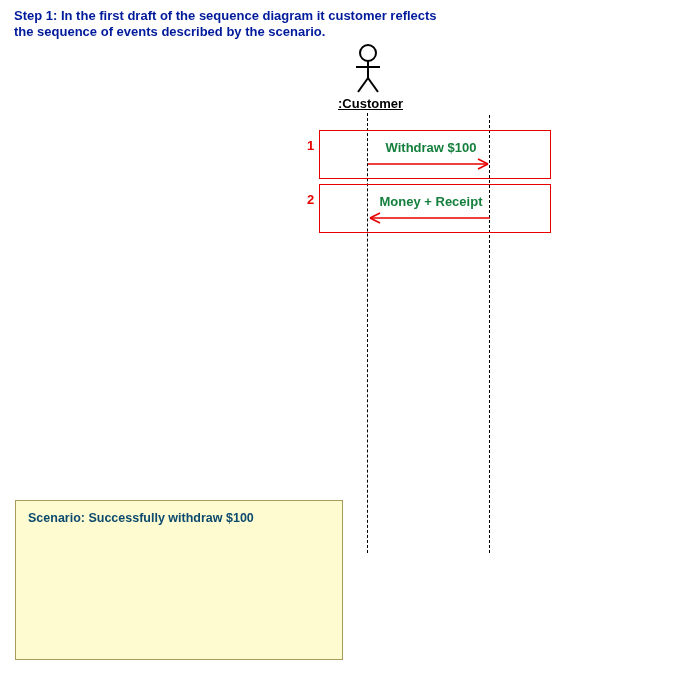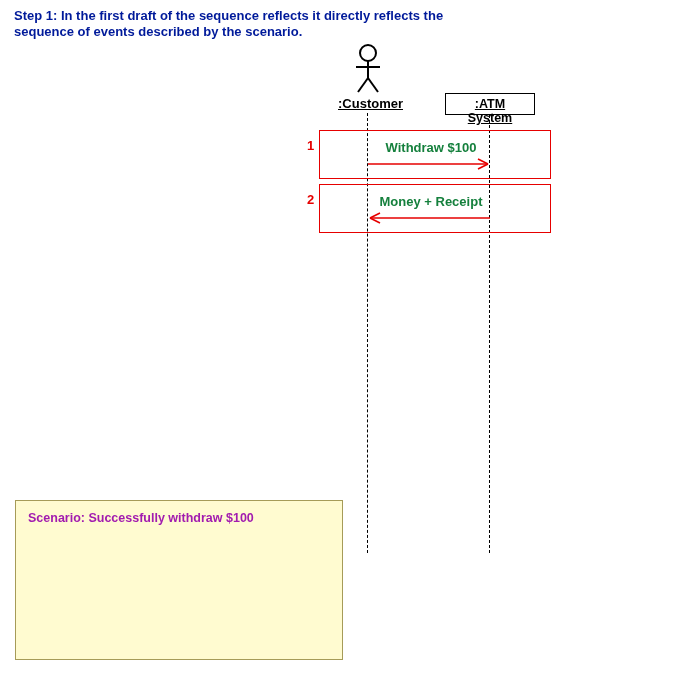--- a/index.html
+++ b/index.html
@@ -27,21 +27,21 @@
     position: absolute;
     left: 15px;
     top: 500px;
     width: 328px;
     height: 160px;
     background: #fffbd0;
     border: 1px solid #a69b58;
     box-sizing: border-box;
     padding: 10px 12px;
     font-size: 12.5px;
-    color: #a21caf;
+    color: #0c4a6e;
     font-weight: 600;
   }
   .scenario-title {
     margin-bottom: 10px;
   }
   .scenario-item {
     margin-bottom: 2px;
   }
   .scenario-item .cont {
     display: block;
@@ -107,37 +107,34 @@
   svg.arrow {
     position: absolute;
     overflow: visible;
   }
 </style>
 </head>
 <body>
 
 <div class="diagram">
 
-  <div class="step-text">Step 1: In the first draft of the sequence reflects it directly reflects the sequence of events described by the scenario.</div>
+  <div class="step-text">Step 1: In the first draft of the sequence diagram it customer reflects the sequence of events described by the scenario.</div>
 
   <svg class="arrow" style="left:353px; top:44px;" width="30" height="50">
     <circle cx="15" cy="9" r="8" stroke="#000" stroke-width="2" fill="none"></circle>
     <line x1="15" y1="17" x2="15" y2="34" stroke="#000" stroke-width="2"></line>
     <line x1="3" y1="23" x2="27" y2="23" stroke="#000" stroke-width="2"></line>
     <line x1="15" y1="34" x2="5" y2="48" stroke="#000" stroke-width="2"></line>
     <line x1="15" y1="34" x2="25" y2="48" stroke="#000" stroke-width="2"></line>
   </svg>
 
   <div class="lifeline-label" style="left:338px; top:96px; width:60px;">
     <span class="underline">:Customer</span>
   </div>
 
-  <div class="obj-box" style="left:445px; top:93px; width:90px; height:22px;">
-    <span>:ATM System</span>
-  </div>
 
   <div class="dashed-line" style="left:367px; top:113px; height:440px;"></div>
   <div class="dashed-line" style="left:489px; top:115px; height:438px;"></div>
 
   <div class="frame" style="left:319px; top:130px; width:232px; height:49px;"></div>
   <div class="frame-num" style="left:307px; top:138px;">1</div>
   <div class="msg-label" style="left:376px; top:140px; width:110px;">Withdraw $100</div>
   <svg class="arrow" style="left:368px; top:157px;" width="124" height="16">
     <line x1="0" y1="7" x2="120" y2="7" stroke="#e60000" stroke-width="1.6"></line>
     <line x1="120" y1="7" x2="110" y2="2" stroke="#e60000" stroke-width="1.6"></line>

